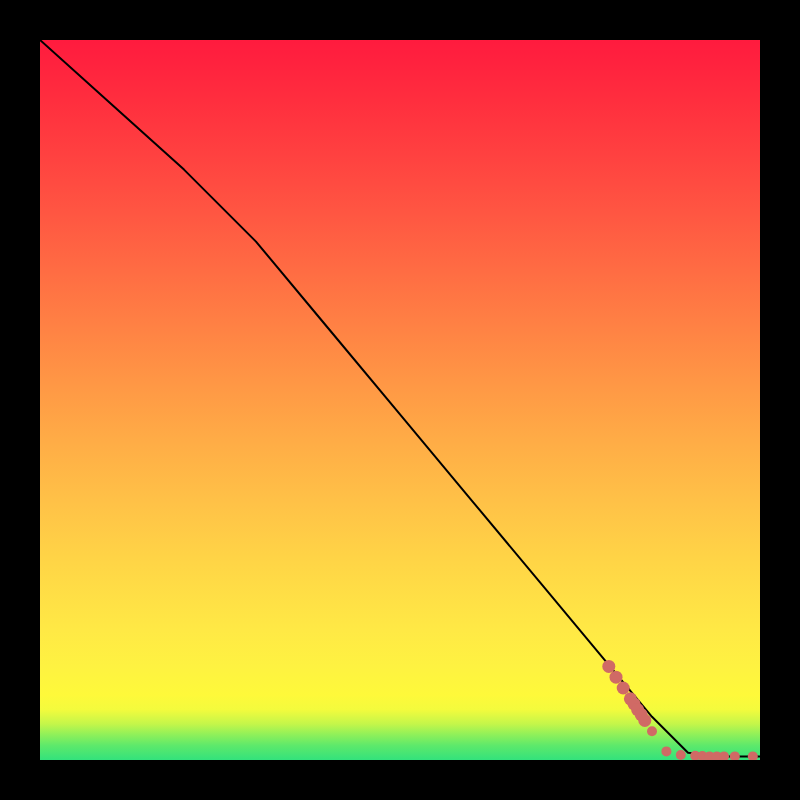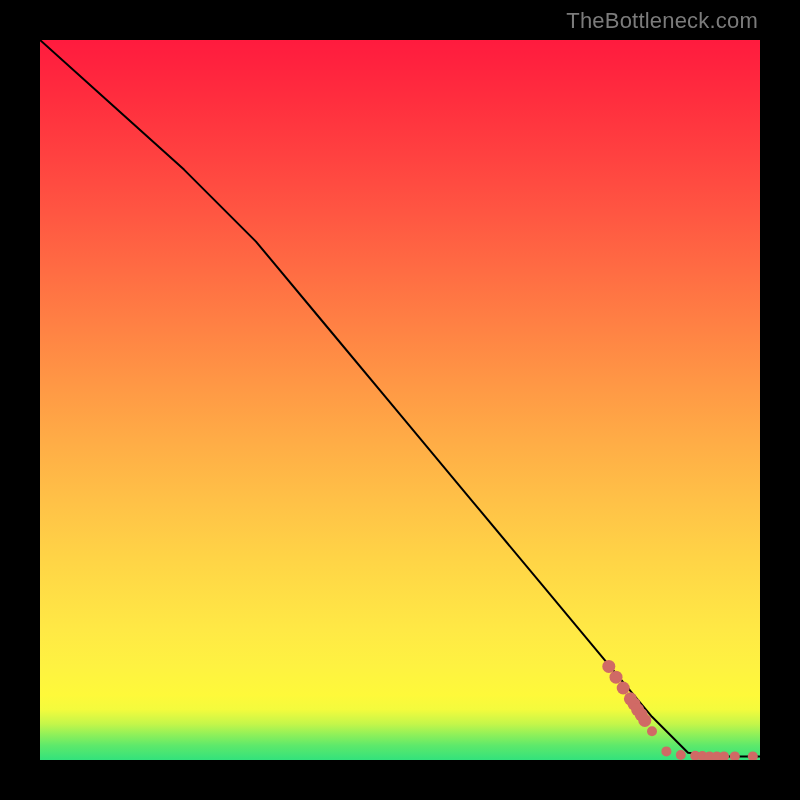--- a/index.html
+++ b/index.html
@@ -84,14 +84,13 @@
           <circle cx="655.2" cy="715.7" r="5" fill="#d06a65"></circle>
           <circle cx="662.4" cy="716.0" r="5" fill="#d06a65"></circle>
           <circle cx="669.6" cy="716.4" r="5" fill="#d06a65"></circle>
           <circle cx="676.8" cy="716.4" r="5" fill="#d06a65"></circle>
           <circle cx="684.0" cy="716.4" r="5" fill="#d06a65"></circle>
           <circle cx="694.8" cy="716.4" r="5" fill="#d06a65"></circle>
           <circle cx="712.8" cy="716.4" r="5" fill="#d06a65"></circle>
         </g>
     </svg>
   </div>
-  <div class="watermark">TheBottleneck.com</div>
 </div>
 
 </body></html>

